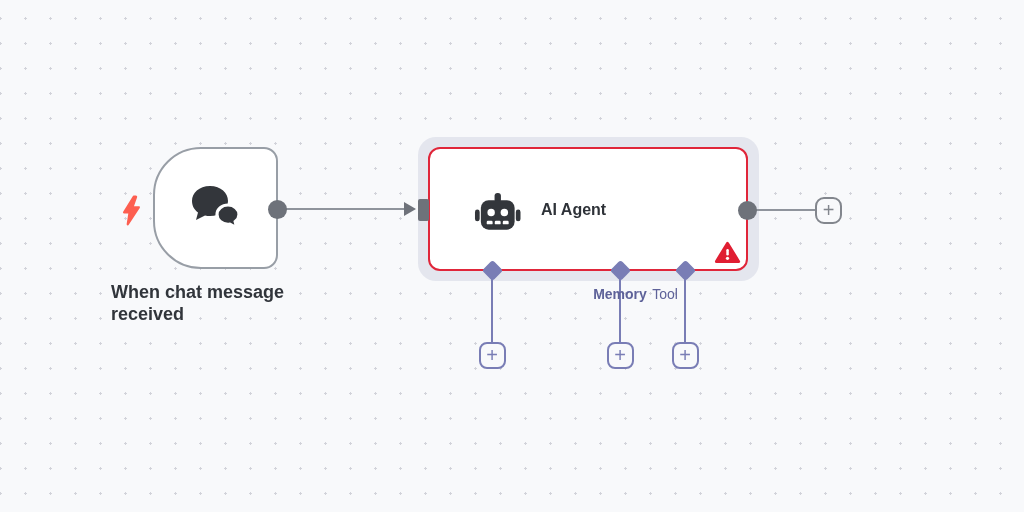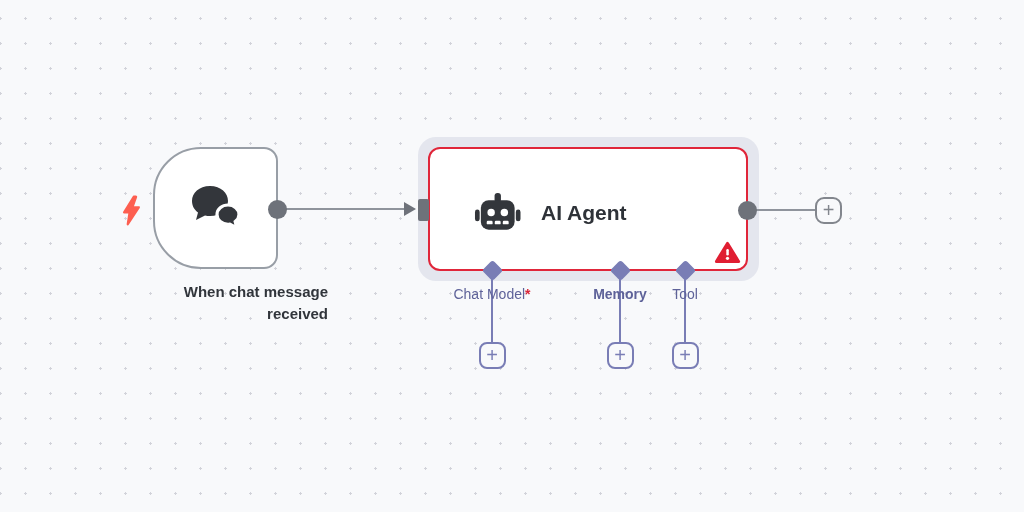--- a/index.html
+++ b/index.html
@@ -29,24 +29,24 @@
     z-index: 2;
   }
   .bolt-badge {
     position: absolute;
     left: 120px; top: 194px;
     width: 22px; height: 33px;
     z-index: 2;
   }
   .trigger-label {
     position: absolute;
-    left: 128px; top: 281px;
+    left: 111px; top: 281px;
     width: 200px;
-    text-align: right;
-    font-size: 15px;
+    text-align: left;
+    font-size: 18px;
     font-weight: 700;
     line-height: 22px;
     color: #31353b;
     z-index: 2;
   }
 
   
   .port-circle {
     position: absolute;
     width: 19px; height: 19px;
@@ -103,21 +103,21 @@
     z-index: 2;
   }
   .agent-robot-icon {
     position: absolute;
     left: 44px; top: 40px;
     width: 47px; height: 47px;
   }
   .agent-title {
     position: absolute;
     left: 111px; top: 52px;
-    font-size: 21px;
+    font-size: 16px;
     font-weight: 700;
     color: #2e3238;
     white-space: nowrap;
   }
   .warning-icon {
     position: absolute;
     right: 5px; bottom: 5px;
     width: 27px; height: 23px;
   }
 
@@ -149,21 +149,21 @@
     position: absolute;
     top: 286px;
     width: 160px;
     text-align: center;
     font-size: 14px;
     color: #5e6299;
     z-index: 2;
   }
   .l-chatmodel { left: 412px; }
   .l-memory    { left: 540px; font-weight: bold; }
-  .l-tool      { left: 605px; }
+  .l-tool      { left: 585px; }
   .req-star { color: #d92638; font-weight: 700; }
 
   .plus-btn {
     position: absolute;
     width: 27px; height: 27px;
     background: #f8f9fb;
     border-radius: 8px;
     display: flex; align-items: center; justify-content: center;
     font-size: 20px;
     font-weight: 400;
@@ -238,21 +238,20 @@
       </svg>
     </span>
   </div>
 
   <div class="port-circle agent-output-port"></div>
   <div class="conn-line conn-output"></div>
   <div class="plus-btn plus-gray">+</div>
 
   <div class="diamond d-chatmodel"></div>
   <div class="vline v-chatmodel"></div>
-  <div class="sub-label l-chatmodel"><span>Chat Model</span><span class="req-star">*</span></div>
   <div class="plus-btn plus-slate p-chatmodel">+</div>
 
   <div class="diamond d-memory"></div>
   <div class="vline v-memory"></div>
   <div class="sub-label l-memory">Memory</div>
   <div class="plus-btn plus-slate p-memory">+</div>
 
   <div class="diamond d-tool"></div>
   <div class="vline v-tool"></div>
   <div class="sub-label l-tool">Tool</div>

